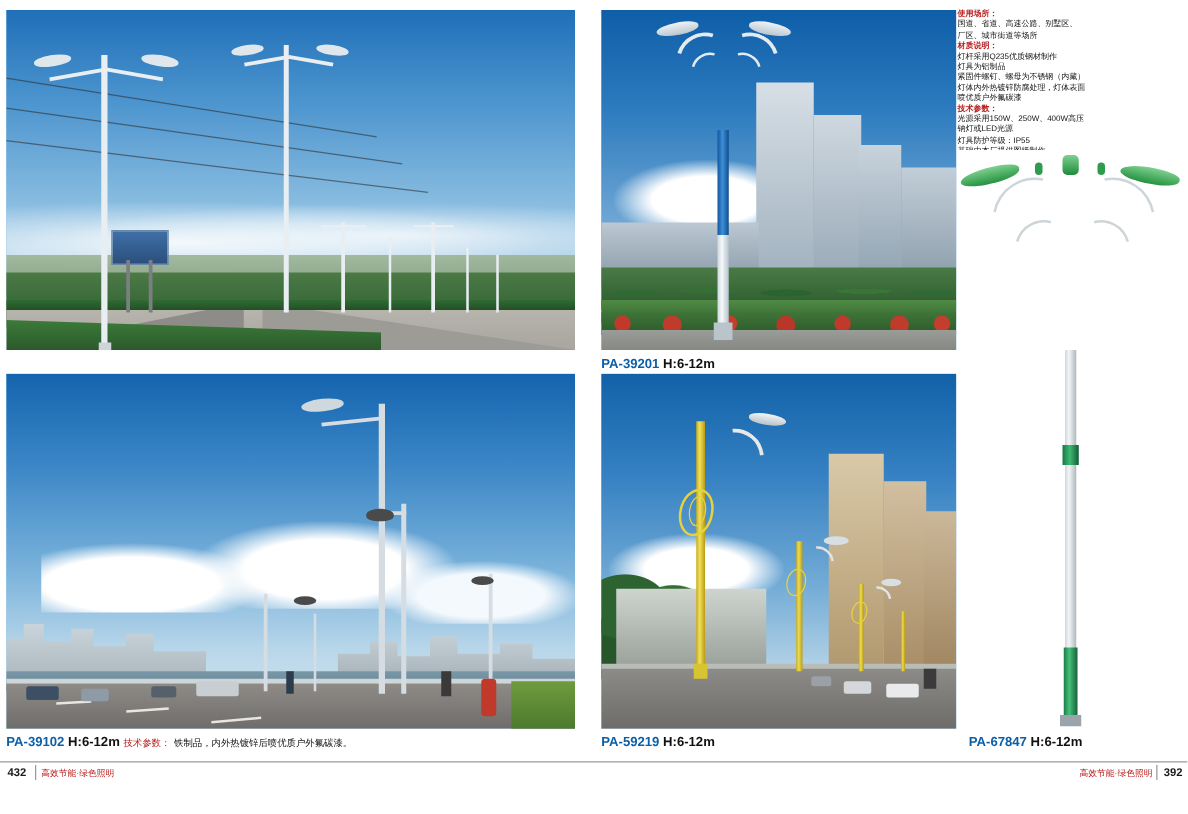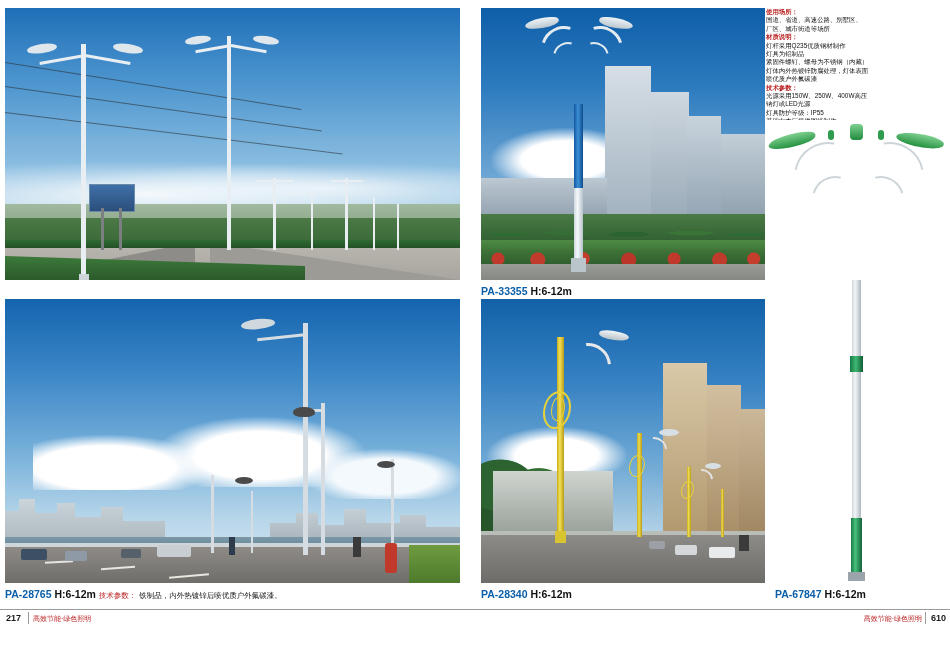--- a/index.html
+++ b/index.html
@@ -445,21 +445,21 @@
     <div class="car" style="left:116px;top:250px;width:20px;height:9px;background:#55606b;"></div>
     <div class="car" style="left:152px;top:246px;width:34px;height:12px;background:#c9ced2;"></div>
 
     <div style="position:absolute;left:224px;top:238px;width:6px;height:18px;background:#2c3c4c;"></div>
     <div style="position:absolute;left:348px;top:238px;width:8px;height:20px;background:#3a3a3a;"></div>
     <div style="position:absolute;left:380px;top:244px;width:12px;height:30px;background:#c0392b;border-radius:3px;"></div>
     <div style="position:absolute;left:404px;top:246px;width:52px;height:38px;background:linear-gradient(#6f9b3f,#4d7a2c);"></div>
   </div>
 
   <div class="caption" style="left:5px;top:588px;">
-    <span class="code">PA-28765</span>
+    <span class="code">PA-39102</span>
     <span class="hgt">H:6-12m</span>
     <span class="tech">技术参数：</span>
     <span class="techdesc">铁制品，内外热镀锌后喷优质户外氟碳漆。</span>
   </div>
 
   <div class="photo" id="p3">
     <div class="sky"></div>
     <div class="cl"></div>
     <div class="towerA"></div>
     <div class="towerB"></div>
@@ -479,21 +479,21 @@
     <div style="position:absolute;left:60px;top:18px;width:40px;height:40px;border:3px solid #e3ebf0;border-radius:50%;border-color:#e3ebf0 transparent transparent transparent;transform:rotate(-28deg);"></div>
     <div style="position:absolute;left:96px;top:18px;width:40px;height:40px;border:3px solid #e3ebf0;border-radius:50%;border-color:#e3ebf0 transparent transparent transparent;transform:rotate(28deg);"></div>
     <div style="position:absolute;left:72px;top:34px;width:26px;height:26px;border:2px solid #e3ebf0;border-radius:50%;border-color:#e3ebf0 transparent transparent transparent;transform:rotate(-30deg);"></div>
     <div style="position:absolute;left:98px;top:34px;width:26px;height:26px;border:2px solid #e3ebf0;border-radius:50%;border-color:#e3ebf0 transparent transparent transparent;transform:rotate(30deg);"></div>
 
     <div style="position:absolute;left:44px;top:10px;width:34px;height:10px;background:linear-gradient(#eef4f7,#b9c6cf);border-radius:55% 45% 50% 50%;transform:rotate(-10deg);"></div>
     <div style="position:absolute;left:118px;top:10px;width:34px;height:10px;background:linear-gradient(#eef4f7,#b9c6cf);border-radius:45% 55% 50% 50%;transform:rotate(10deg);"></div>
   </div>
 
   <div class="caption" style="left:481px;top:285px;">
-    <span class="code">PA-33355</span>
+    <span class="code">PA-39201</span>
     <span class="hgt">H:6-12m</span>
   </div>
 
   <div class="photo" id="p4">
     <div class="sky"></div>
     <div class="cl"></div>
     <div class="bldgR1"></div>
     <div class="bldgR2"></div>
     <div class="bldgR3"></div>
     <div class="treesL"></div>
@@ -520,21 +520,21 @@
 
     <div style="position:absolute;left:240px;top:190px;width:3px;height:48px;background:linear-gradient(90deg,#c9ac19,#eddb52 40%,#b99c14);"></div>
 
     <div class="car" style="left:194px;top:246px;width:22px;height:10px;background:#d5d8da;"></div>
     <div class="car" style="left:228px;top:248px;width:26px;height:11px;background:#e8eaec;"></div>
     <div class="car" style="left:168px;top:242px;width:16px;height:8px;background:#9aa0a5;"></div>
     <div style="position:absolute;left:258px;top:236px;width:10px;height:16px;background:#3b3b3b;"></div>
   </div>
 
   <div class="caption" style="left:481px;top:588px;">
-    <span class="code">PA-28340</span>
+    <span class="code">PA-59219</span>
     <span class="hgt">H:6-12m</span>
   </div>
 
   <div class="specs">
     <div class="hd">使用场所：</div>
     <div>国道、省道、高速公路、别墅区、</div>
     <div>厂区、城市街道等场所</div>
     <div class="hd">材质说明：</div>
     <div>灯杆采用Q235优质钢材制作</div>
     <div>灯具为铝制品</div>
@@ -566,22 +566,22 @@
     <div style="position:absolute;left:84px;top:4px;width:13px;height:16px;background:linear-gradient(#7ed08f,#1f8b3c);border-radius:4px;"></div>
   </div>
 
   <div class="caption" style="left:775px;top:588px;">
     <span class="code">PA-67847</span>
     <span class="hgt">H:6-12m</span>
   </div>
 
   <div class="footer">
     <div class="rule"></div>
-    <div class="pgnum" style="left:6px;">217</div>
+    <div class="pgnum" style="left:6px;">432</div>
     <div class="footsep" style="left:28px;"></div>
     <div class="pgtxt" style="left:33px;">高效节能·绿色照明</div>
 
     <div class="pgtxt" style="right:28px;">高效节能·绿色照明</div>
     <div class="footsep" style="right:24px;"></div>
-    <div class="pgnum" style="right:4px;">610</div>
+    <div class="pgnum" style="right:4px;">392</div>
   </div>
 
 </div>
 
 </body></html>

